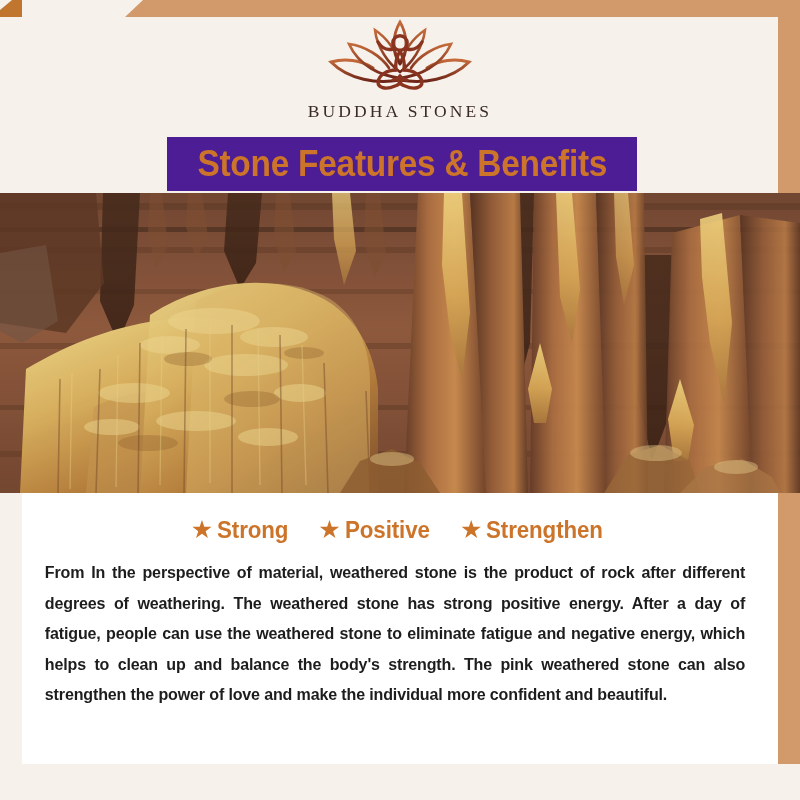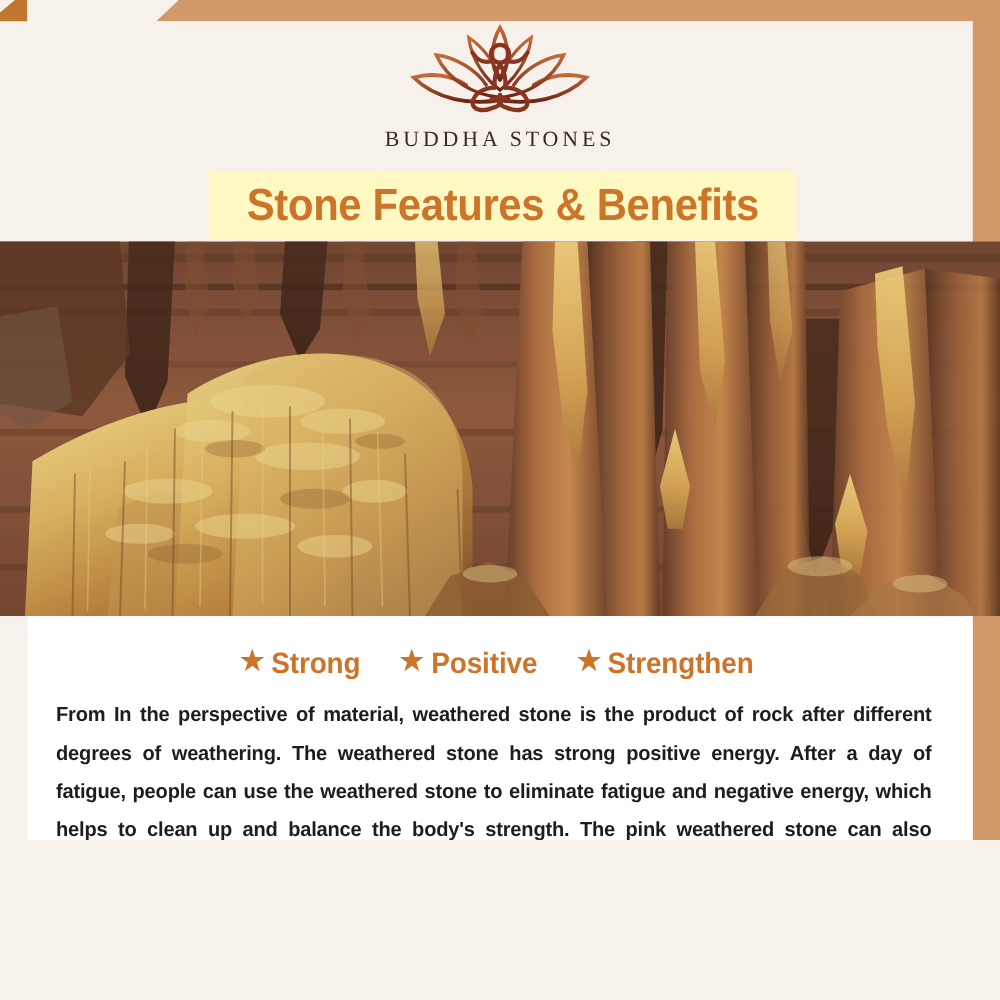--- a/index.html
+++ b/index.html
@@ -10,21 +10,21 @@
     width: 800px;
     height: 800px;
     overflow: hidden;
     font-family: "Liberation Sans", sans-serif;
     background: #f7f1ec;
   }
 
   #poster {
     position: relative;
     width: 800px;
-    height: 672px;
+    height: 764px;
     background: #f7f1ec;
     overflow: hidden;
   }
 
   
   .frame-band {
     position: absolute;
     background: #d2996a;
   }
   .band-top {
@@ -98,21 +98,21 @@
     text-align: center;
   }
 
   
   .title-band {
     position: absolute;
     top: 137px;
     left: 167px;
     width: 470px;
     height: 54px;
-    background: #fef9c3;
+    background: #4c1d95;
     display: flex;
     align-items: center;
     justify-content: center;
   }
   .title-text {
     font-size: 36px;
     font-weight: bold;
     color: #cc7429;
     letter-spacing: -0.3px;
     white-space: nowrap;

